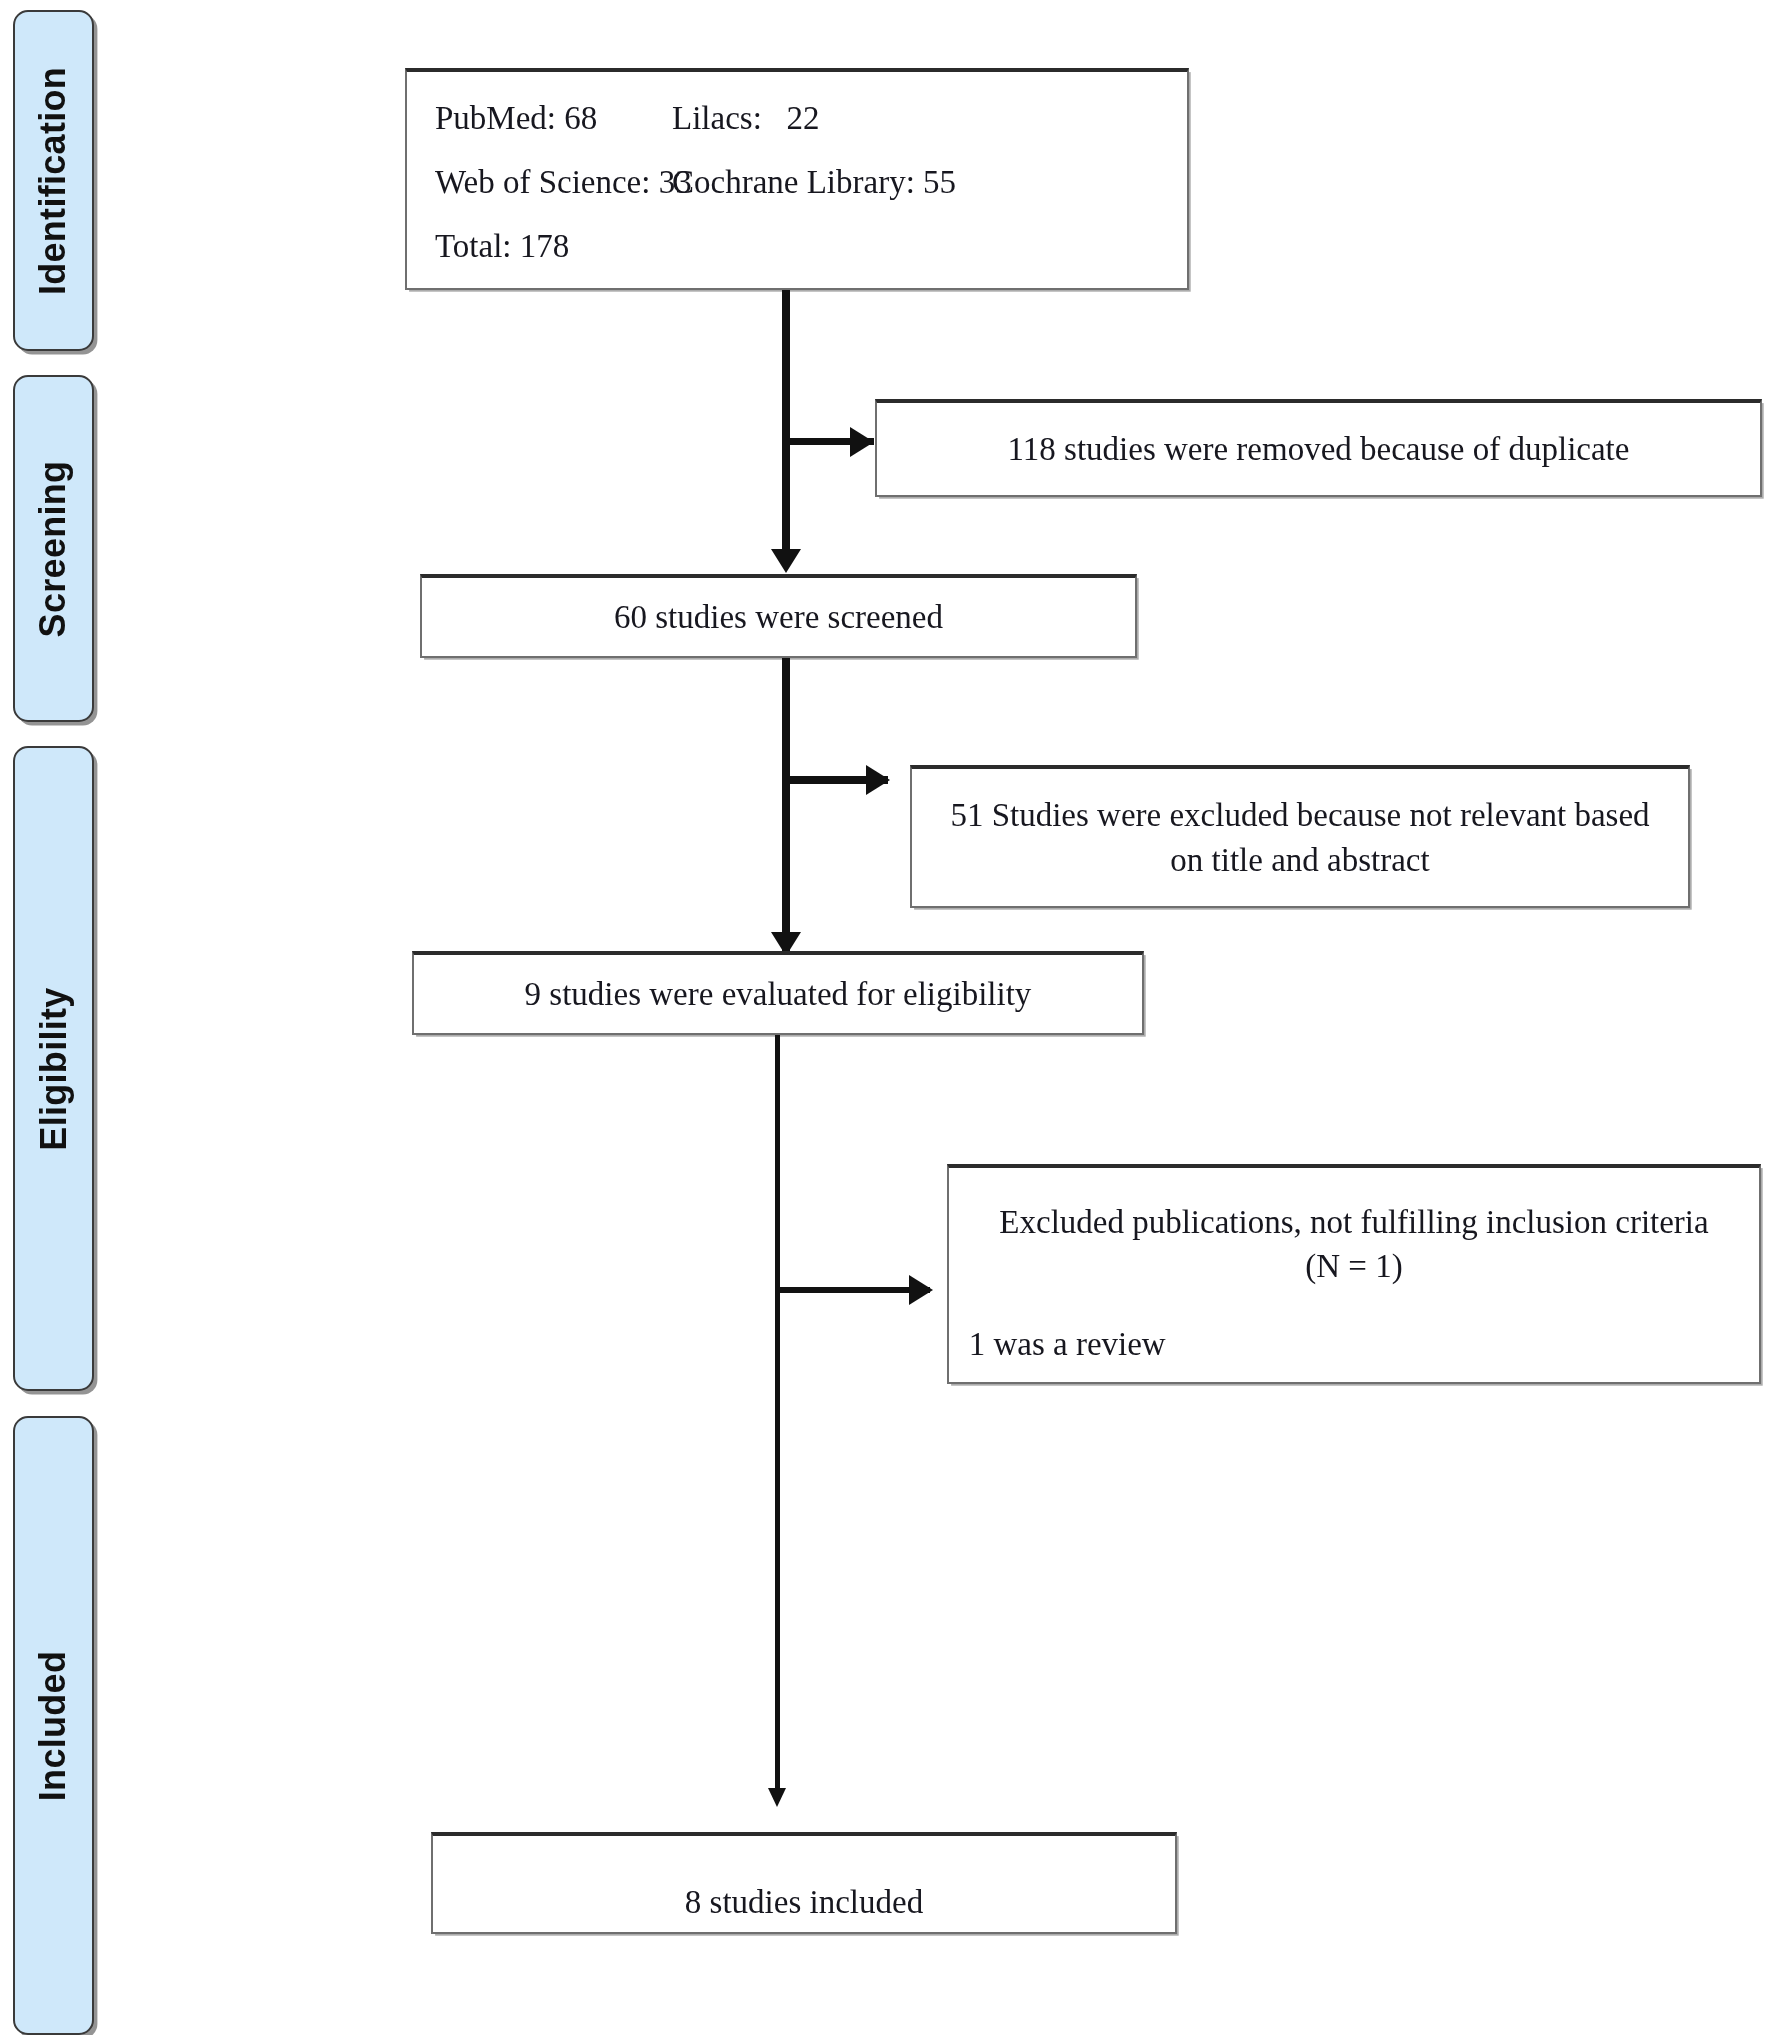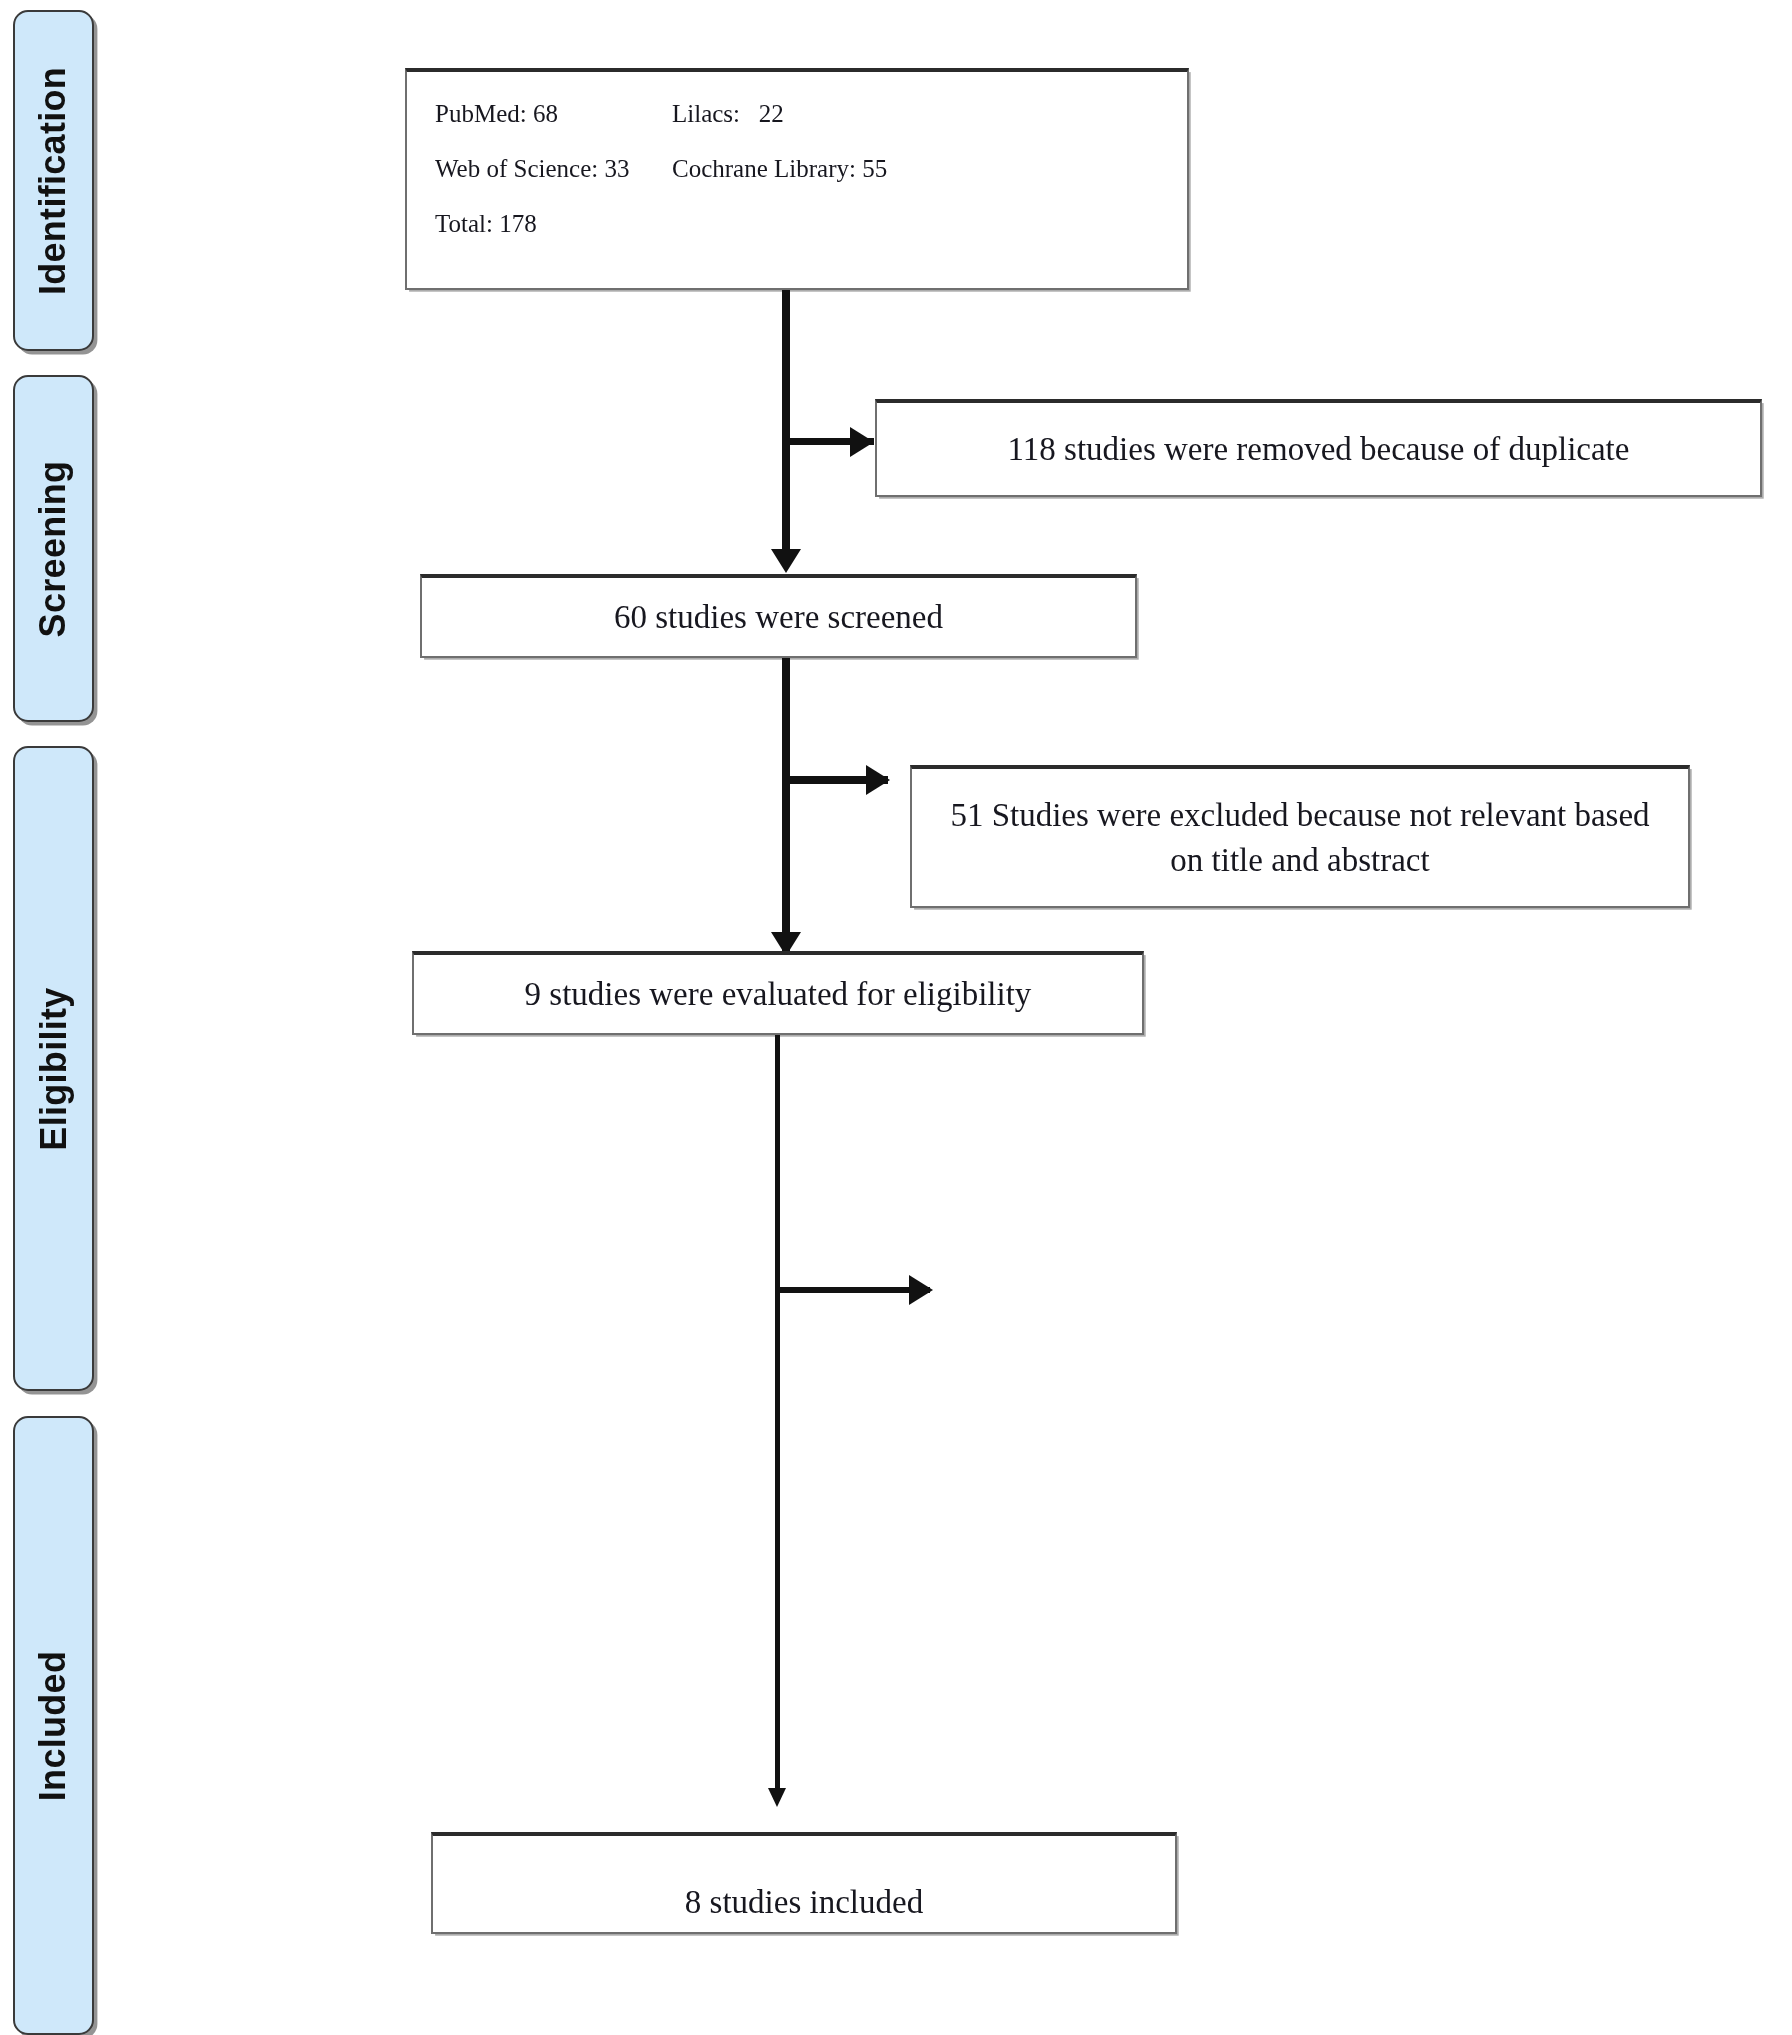--- a/index.html
+++ b/index.html
@@ -74,21 +74,21 @@
     position: absolute;
     top: 28px;
     left: 28px;
     right: 23px;
     display: grid;
     grid-template-columns: 237px auto;
     row-gap: 27px;
   }
   .src-cell {
     font-family: "Liberation Serif", "DejaVu Serif", serif;
-    font-size: 25px;
+    font-size: 33px;
     color: #17171f;
     white-space: pre;
   }
 
   
   .vline {
     position: absolute;
     background: #111111;
   }
   .hline {
@@ -183,20 +183,27 @@
       <div class="box-text">9 studies were evaluated for eligibility</div>
     </div>
   </div>
 
   <div class="vline" style="left:775px; top:1035px; width:4.6px; height:766px;"></div>
   <div class="arrow-down small" style="left:768px; top:1788px;"></div>
 
   <div class="hline" style="left:777px; top:1287px; width:153px; height:6.4px;"></div>
   <div class="arrow-right" style="left:909px; top:1275px;"></div>
 
+  <div class="flow-box" style="left:947px; top:1164px; width:814px; height:220px;">
+    <div class="box-inner" style="top:32px;">
+      <div class="box-text">Excluded publications, not fulfilling inclusion criteria</div>
+      <div class="box-text">(N = 1)</div>
+      <div class="box-text left" style="margin-top:34px; padding-left:19.7px;">1 was a review</div>
+    </div>
+  </div>
 
   <div class="flow-box" style="left:431px; top:1832px; width:746px; height:102px;">
     <div class="box-inner" style="top:0; bottom:0;margin-top:36px;">
       <div class="box-text">8 studies included</div>
     </div>
   </div>
 
 </div>
 
 

